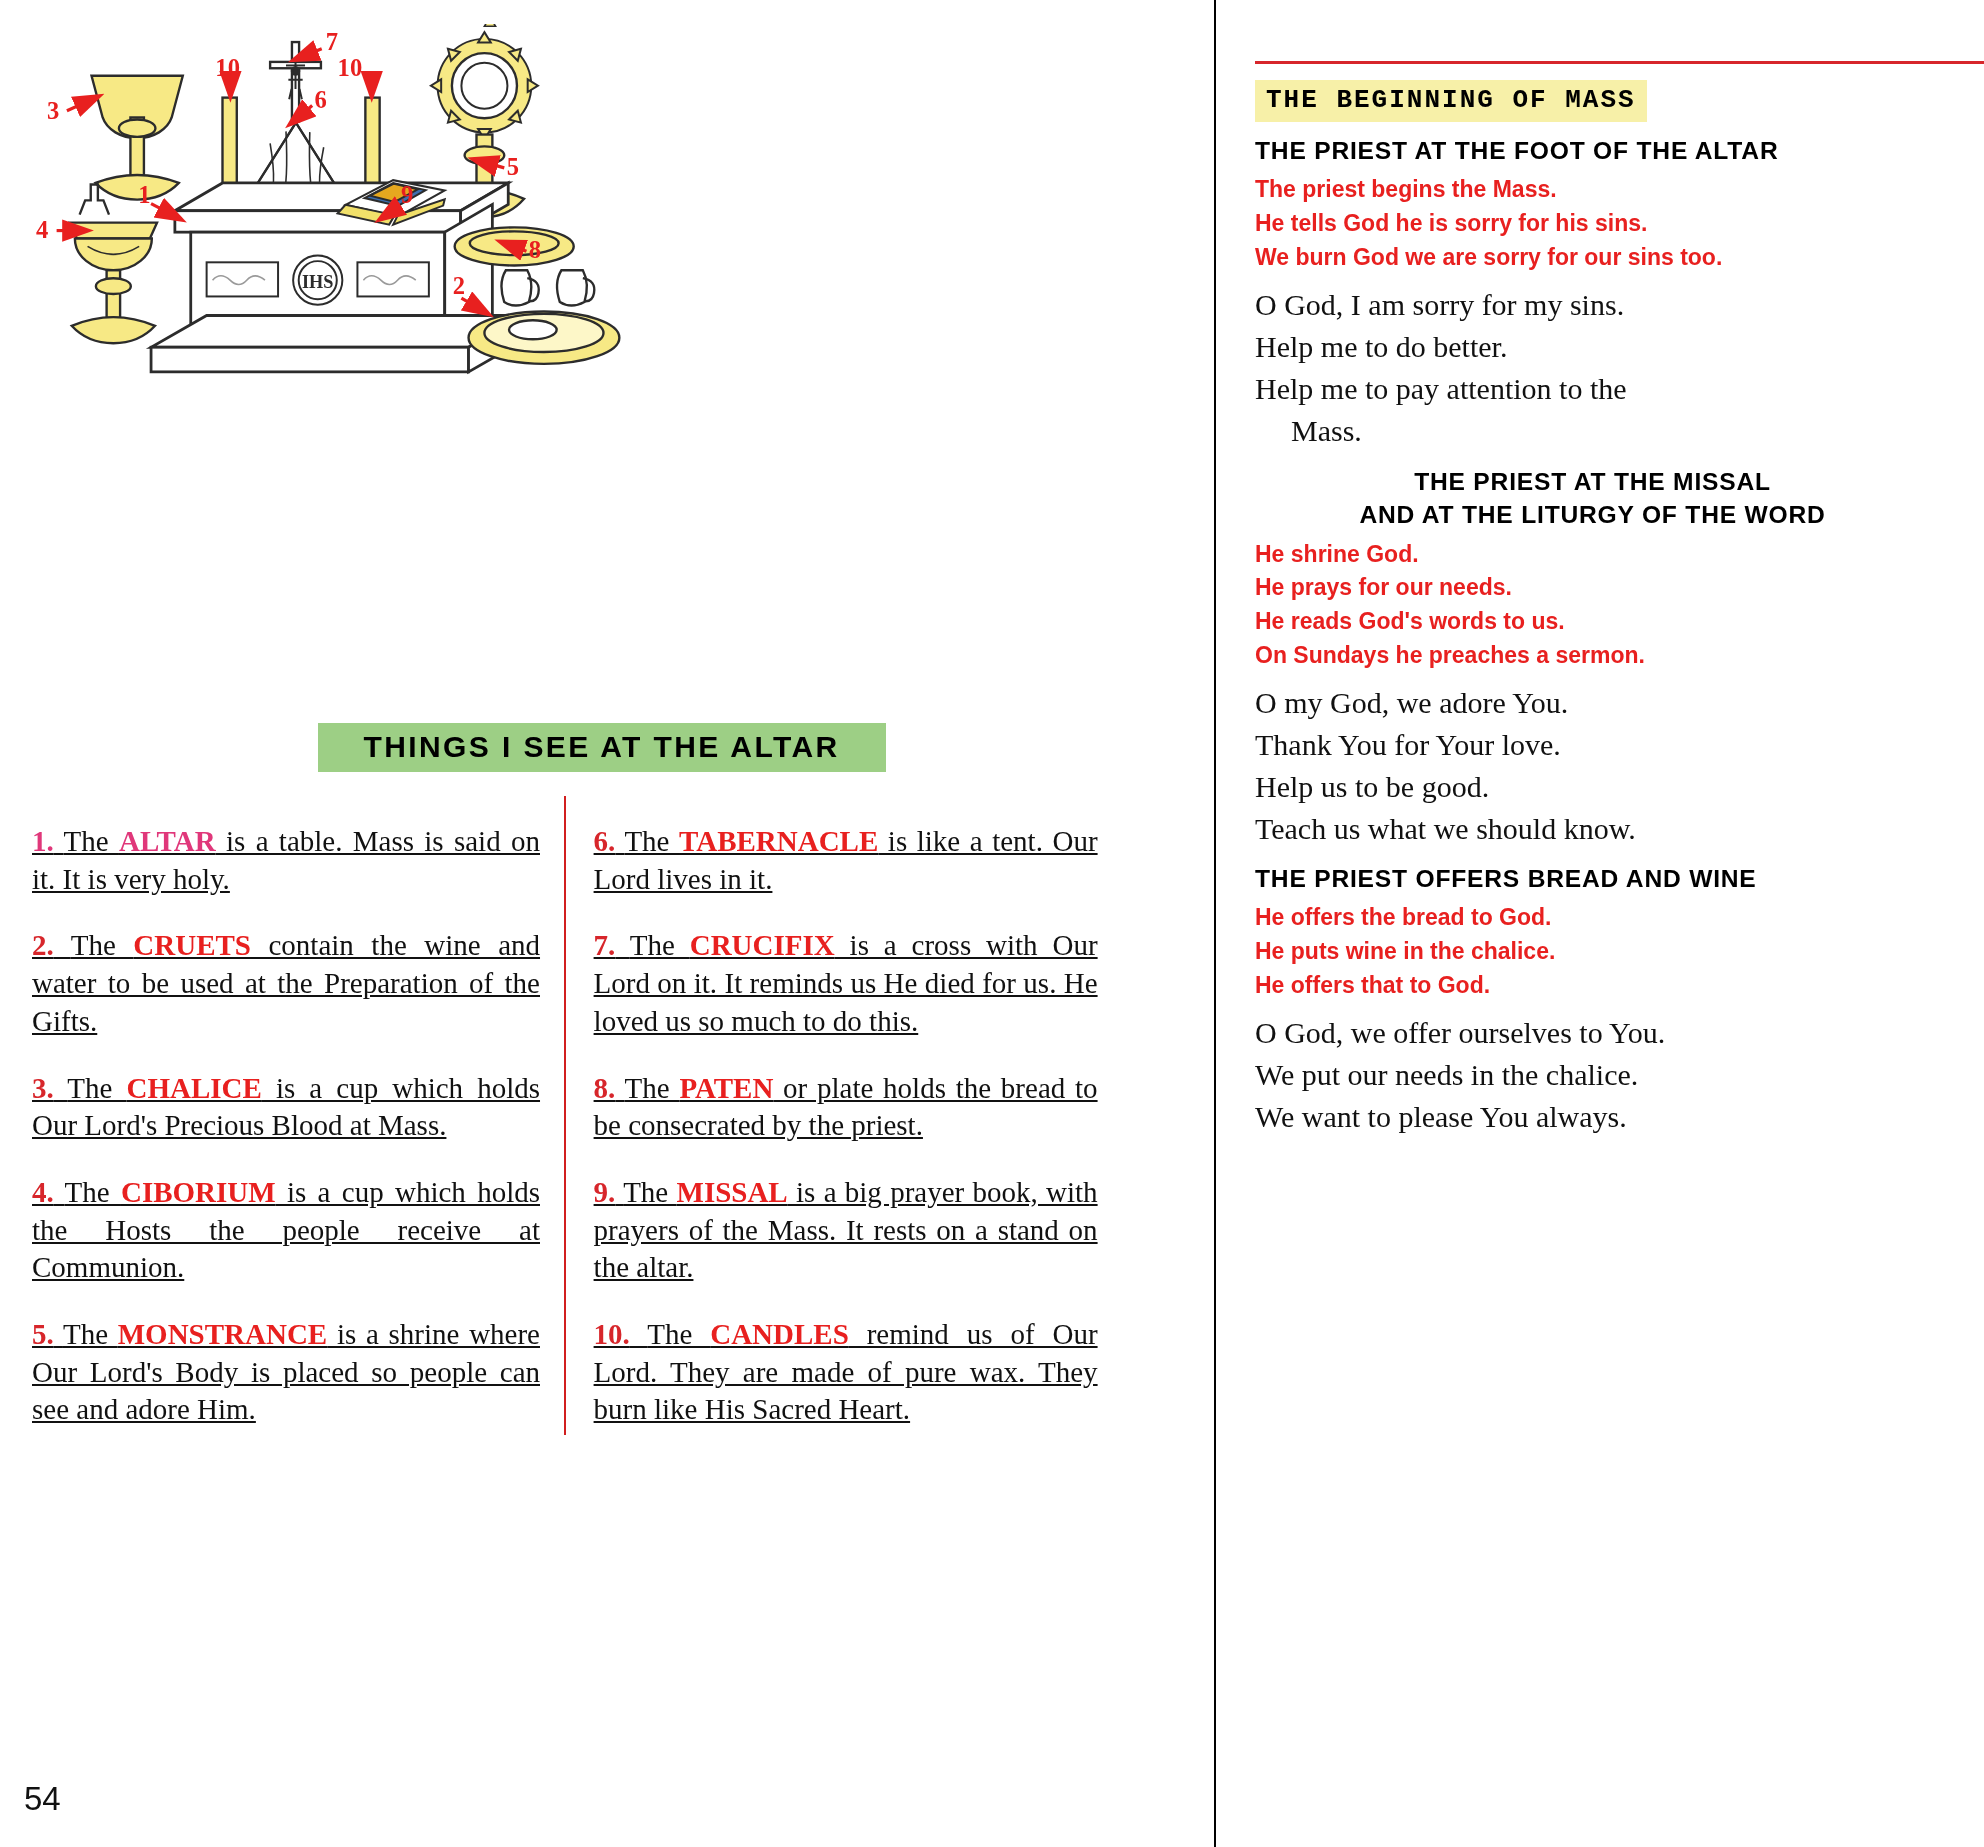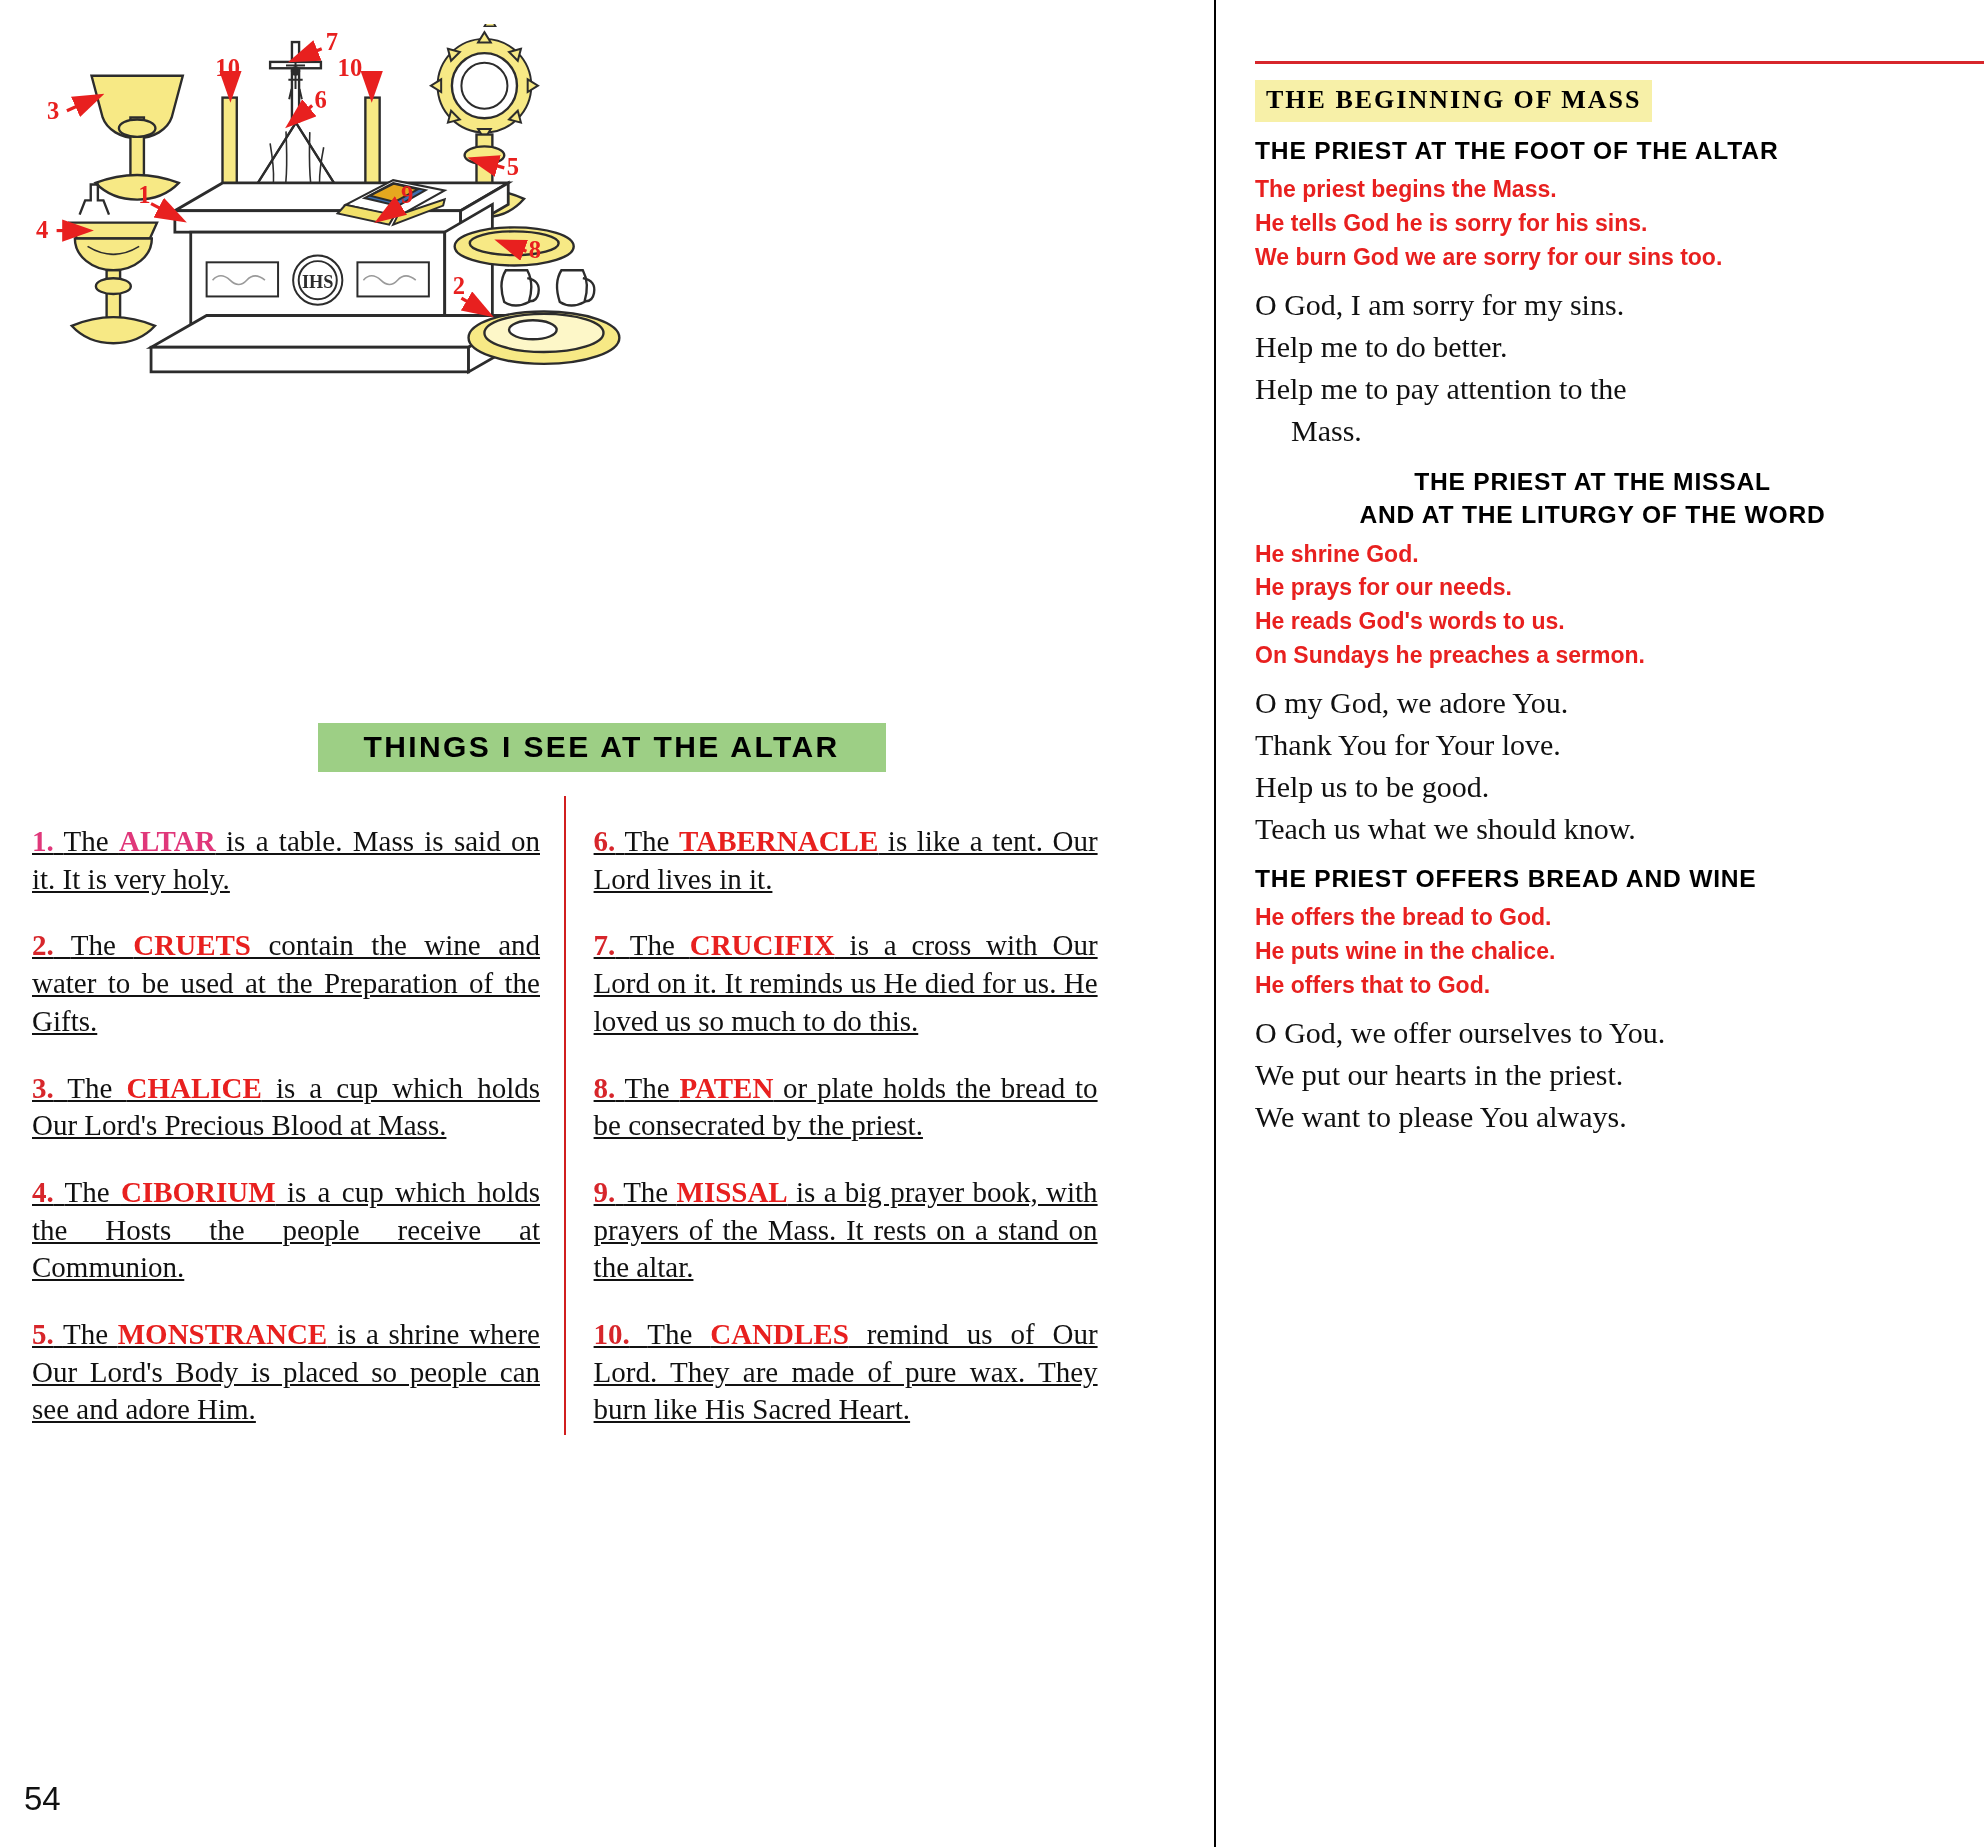--- a/index.html
+++ b/index.html
@@ -134,21 +134,21 @@
     margin: 14.3px 0 16px 0;
     width: 100%;
   }
   .yellow-banner {
     background: #f7f0a8;
     display: inline-block;
     padding: 5.6px 11px 6.4px 11px;
     margin-bottom: 8.7px;
   }
   .yellow-banner span {
-    font-family: Liberation Serif, serif;
+    font-family: Liberation Mono, monospace;
     font-weight: bold;
     font-size: 26px;
     letter-spacing: 2px;
     color: #000000;
   }
   .sec-head {
     font-family: "Liberation Sans", sans-serif;
     font-weight: bold;
     font-size: 24.6px;
     letter-spacing: 0.8px;
@@ -441,21 +441,21 @@
 
     
     <div class="block" style="margin-top:14.3px;">
       <div class="txtcol">
         <div class="sec-head">THE PRIEST OFFERS BREAD AND WINE</div>
         <div class="red-line">He offers the bread to God.</div>
         <div class="red-line">He puts wine in the chalice.</div>
         <div class="red-line">He offers that to God.</div>
         <div class="prayer" style="width:738px;">
           <span>O God, we offer ourselves to You.</span><br>
-          <span>We put our hearts in the priest.</span><br>
+          <span>We put our needs in the chalice.</span><br>
           <span>We want to please You always.</span>
         </div>
       </div>
 
     </div>
 
     
   </div>
 </div>
 

